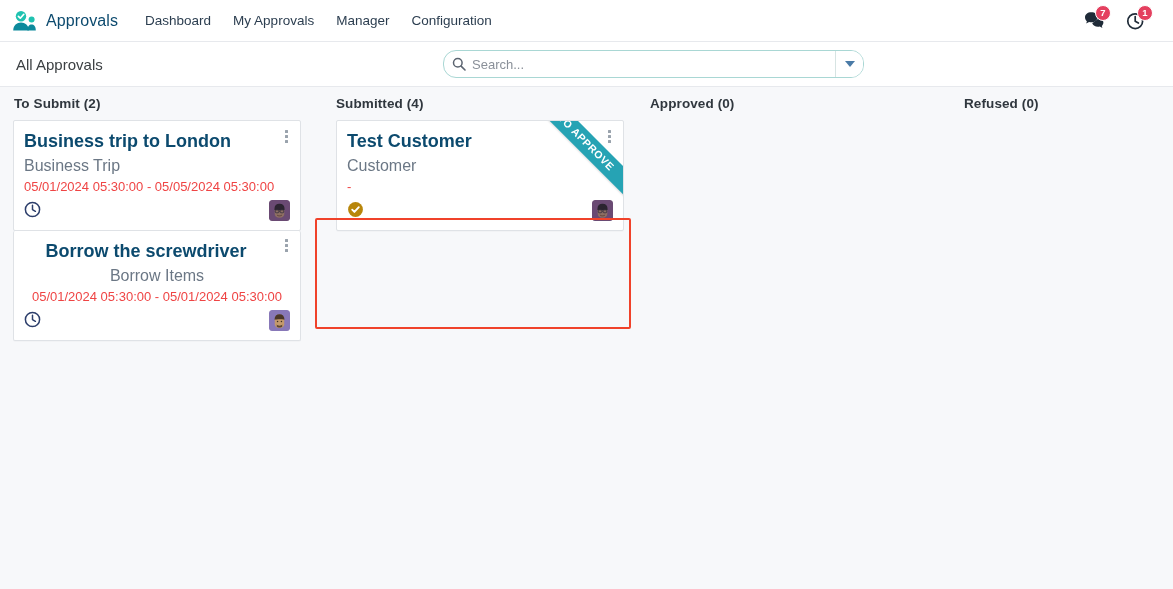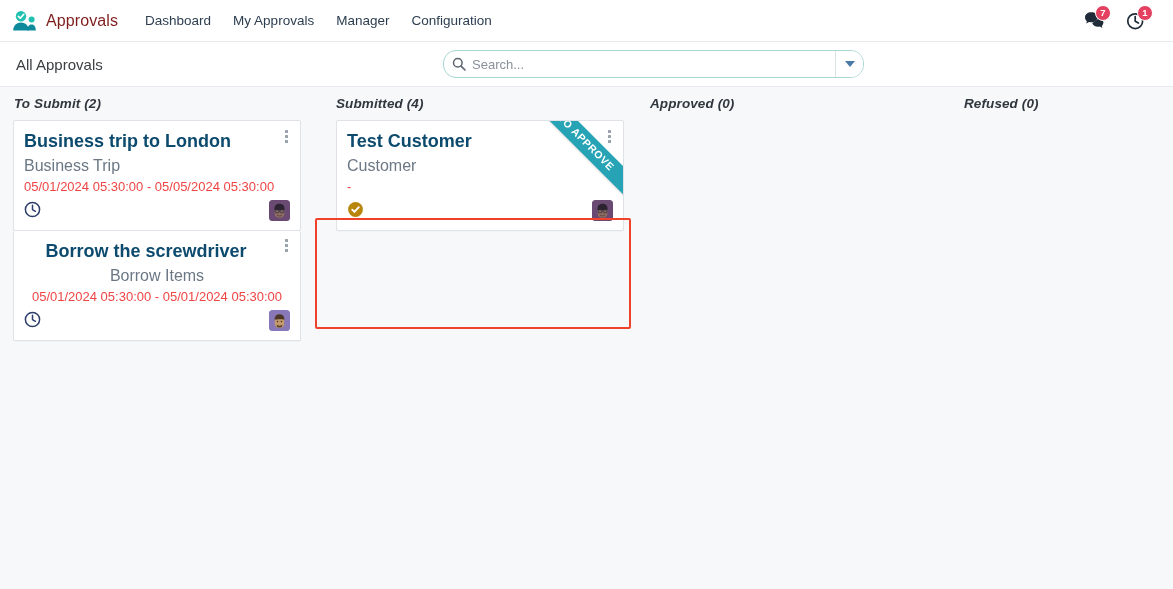--- a/index.html
+++ b/index.html
@@ -41,21 +41,21 @@
 
   .brand-logo {
     width: 26px;
     height: 22px;
     display: block;
     flex: 0 0 auto;
   }
 
   .brand-name {
     font-size: 16px;
-    color: #7f1d1d;
+    color: #0c4a6e;
     font-weight: 400;
     letter-spacing: 0.1px;
     white-space: nowrap;
   }
 
   .nav-items {
     display: flex;
     align-items: center;
     height: 100%;
     margin-left: 6px;
@@ -200,21 +200,20 @@
     height: 33px;
     display: flex;
     align-items: center;
     padding-left: 14px;
     font-size: 13.5px;
     font-weight: 700;
     color: #30373e;
     letter-spacing: 0.1px;
     cursor: pointer;
     white-space: nowrap;
-    font-style: italic;
   }
   .kanban-col:nth-child(2) .col-header { padding-left: 22px; }
   .kanban-col:nth-child(3) .col-header { padding-left: 22px; }
   .kanban-col:nth-child(4) .col-header { padding-left: 22px; }
 
   .col-body { padding: 0 0 0 13px; }
   .kanban-col:nth-child(2) .col-body { padding-left: 22px; }
 
   
   .kcard {

